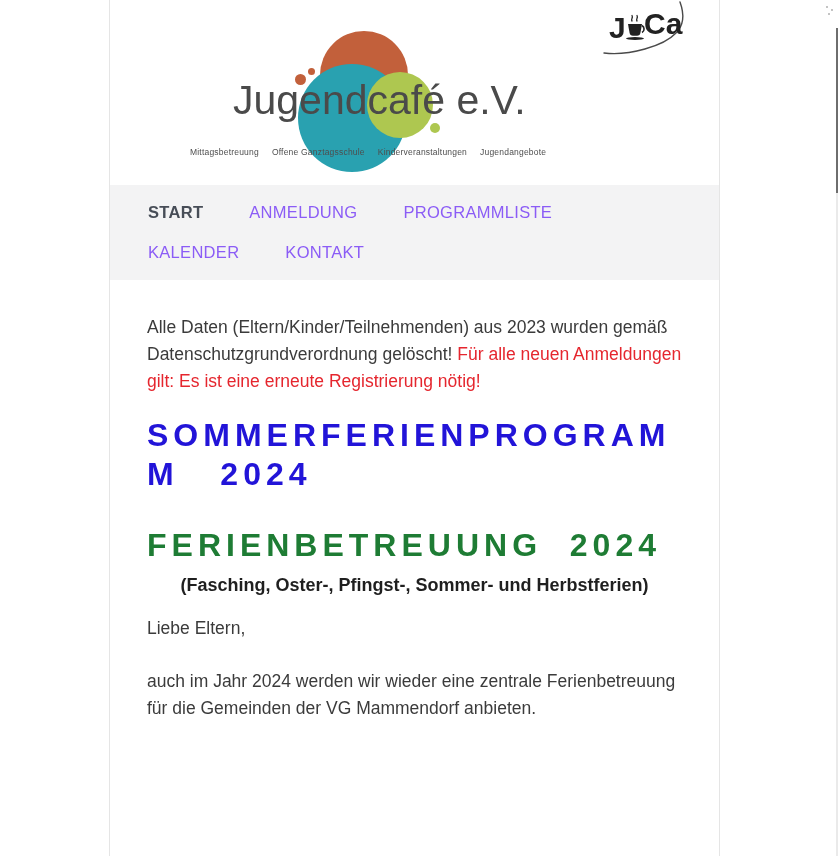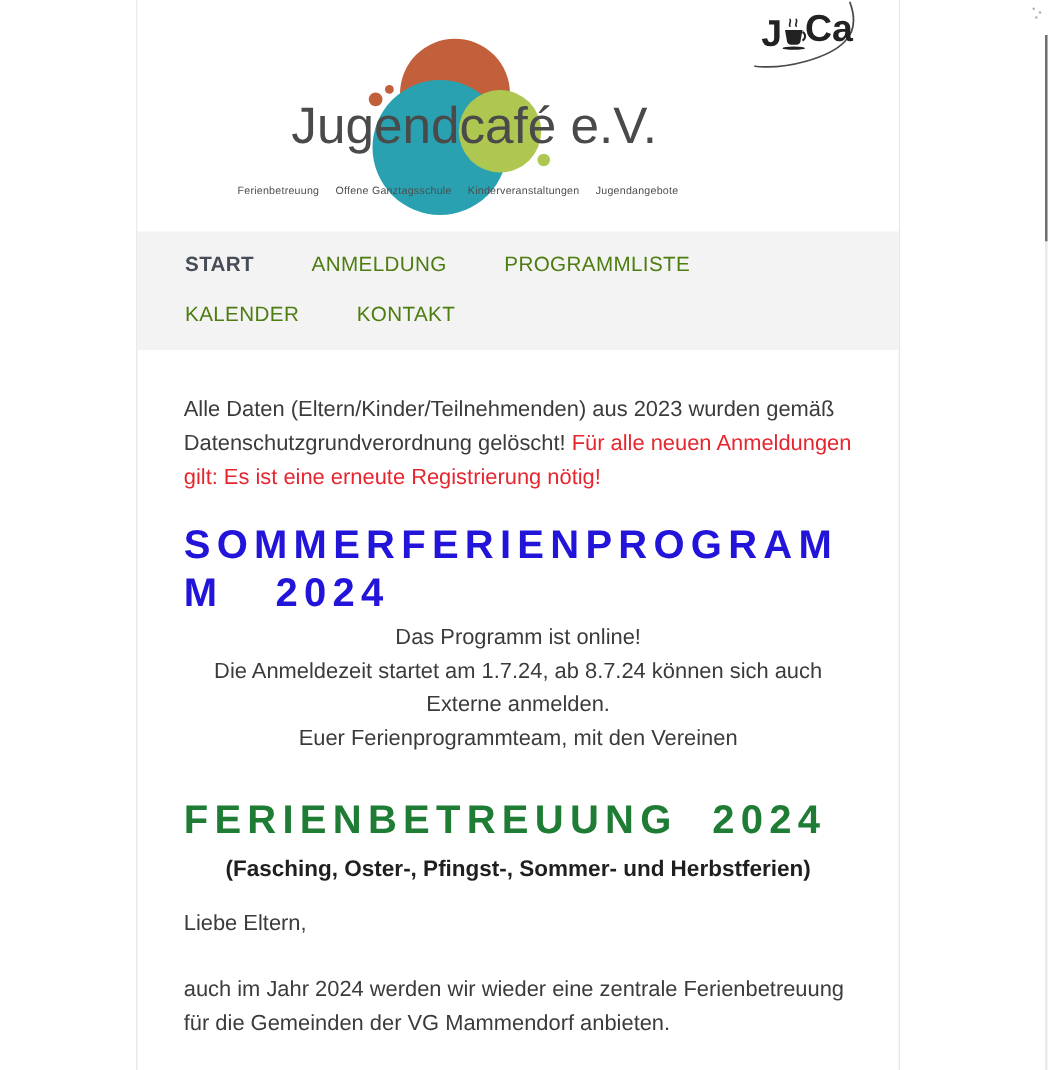--- a/index.html
+++ b/index.html
@@ -35,21 +35,21 @@
   .corner-logo{position:absolute;right:30px;top:0;width:102px;height:60px;z-index:4;}
   .corner-logo svg{position:absolute;left:0;top:0;}
   .corner-j{position:absolute;left:22px;top:13px;font-size:30px;font-weight:700;color:#222;line-height:30px;}
   .corner-ca{position:absolute;left:57px;top:9px;font-size:30px;font-weight:700;color:#222;line-height:30px;}
   
   nav{
     background:#f3f3f4;padding:13px 38px;display:flex;flex-wrap:wrap;
     column-gap:46px;row-gap:11px;box-sizing:border-box;min-height:95px;align-content:flex-start;
   }
   nav a{
-    font-size:16.5px;color:#4d7c0f;text-decoration:none;line-height:29px;
+    font-size:16.5px;color:#8b5cf6;text-decoration:none;line-height:29px;
     letter-spacing:0.3px;cursor:pointer;white-space:nowrap;
   }
   nav a.active{color:#474d57;font-weight:700;}
   
   main{padding:34px 37px 0;color:#3b3b3b;font-size:17.5px;}
   .notice{margin:0;line-height:27px;}
   .notice .red{color:#e5262e;}
   h2{font-weight:700;text-align:left;white-space:pre-wrap;overflow-wrap:anywhere;word-break:break-word;}
   .h-blue{margin:21px 0 0;color:#2214d8;font-size:32px;line-height:39px;letter-spacing:5px;}
   .h-green{margin:32px 0 0;color:#1e7c34;font-size:32px;line-height:39px;letter-spacing:5px;}
@@ -72,21 +72,21 @@
     <span class="circle c-orange"></span>
     <span class="dot d-o-big"></span>
     <span class="dot d-o-small"></span>
     <span class="circle c-teal"></span>
     <span class="circle c-green"></span>
     <span class="dot d-green"></span>
 
     <h1 class="logo-text">Jugendcafé e.V.</h1>
 
     <div class="taglines">
-      <span>Ferienbetreuung</span>
+      <span>Mittagsbetreuung</span>
       <span>Offene Ganztagsschule</span>
       <span>Kinderveranstaltungen</span>
       <span>Jugendangebote</span>
     </div>
 
     <div class="corner-logo">
       <svg width="102" height="60" viewBox="0 0 102 60">
 
         <path d="M93,2 C97,13 98,24 89,33 C77,46 42,56 17,53" fill="none" stroke="#4a4a4a" stroke-width="1.4" stroke-linecap="round"></path>
 
@@ -109,25 +109,20 @@
     <a>PROGRAMMLISTE</a>
     <a>KALENDER</a>
     <a>KONTAKT</a>
   </nav>
 
   <main>
     <p class="notice"><span>Alle Daten (Eltern/Kinder/Teilnehmenden) aus 2023 wurden gemäß Datenschutzgrundverordnung gelöscht! </span><span class="red">Für alle neuen Anmeldungen gilt: Es ist eine erneute Registrierung nötig!</span></p>
 
     <h2 class="h-blue">SOMMERFERIENPROGRAMM   2024</h2>
 
-    <div class="centered-para">
-      <div>Das Programm ist online!</div>
-      <div>Die Anmeldezeit startet am 1.7.24, ab 8.7.24 können sich auch Externe anmelden.</div>
-      <div>Euer Ferienprogrammteam, mit den Vereinen</div>
-    </div>
 
     <h2 class="h-green">FERIENBETREUUNG  2024</h2>
 
     <p class="subtitle">(Fasching, Oster-, Pfingst-, Sommer- und Herbstferien)</p>
 
     <p class="greeting">Liebe Eltern,</p>
 
     <p class="body-text">auch im Jahr 2024 werden wir wieder eine zentrale Ferienbetreuung für die Gemeinden der VG Mammendorf anbieten.</p>
   </main>
 

